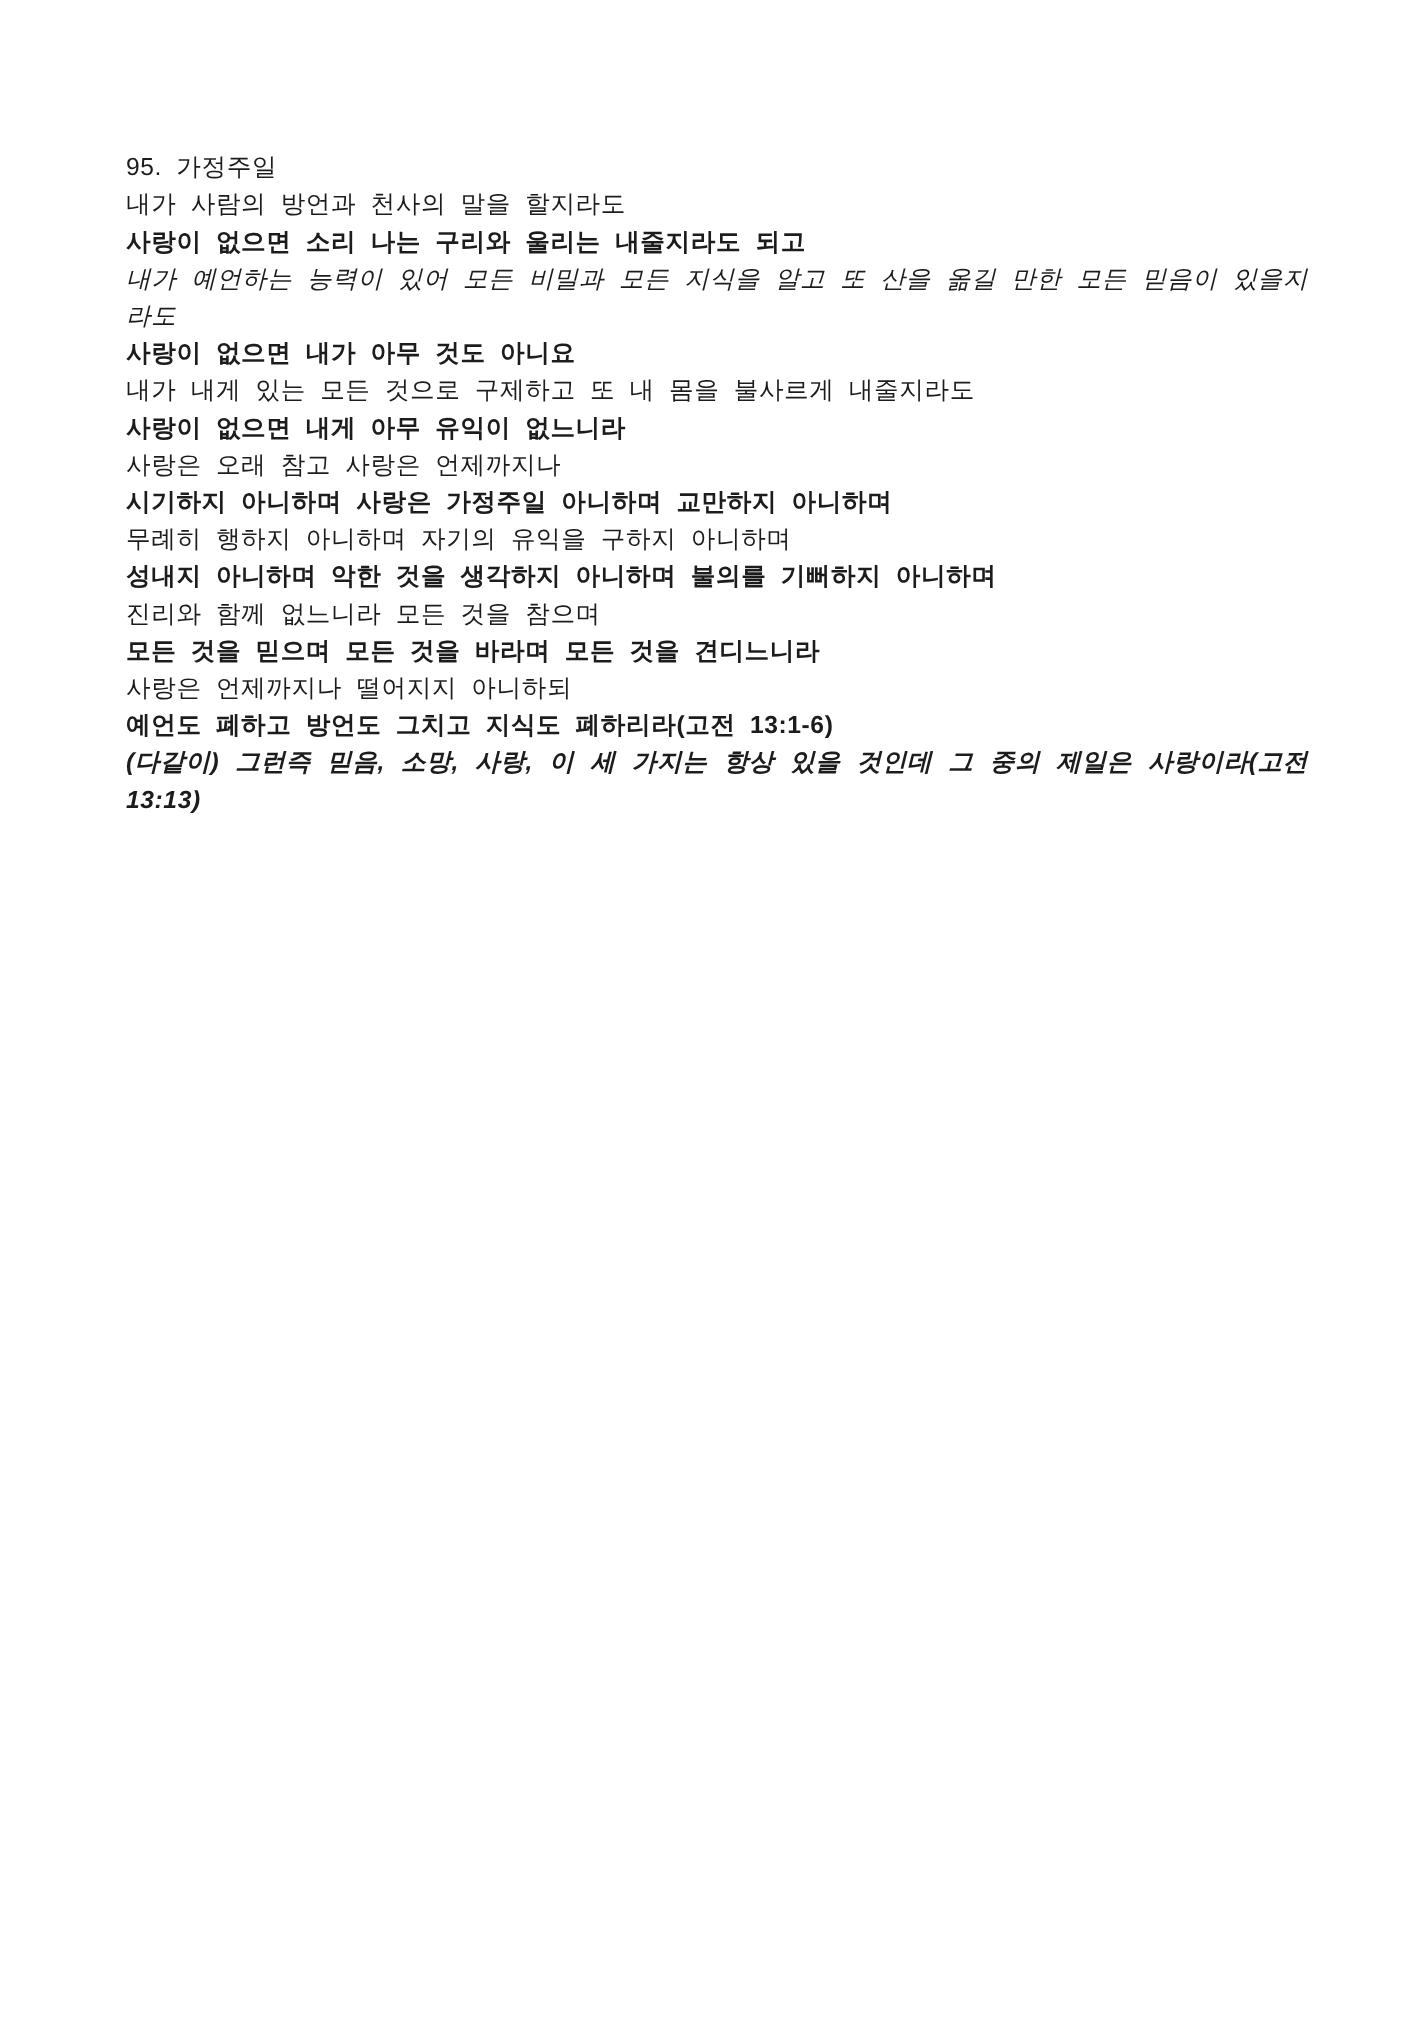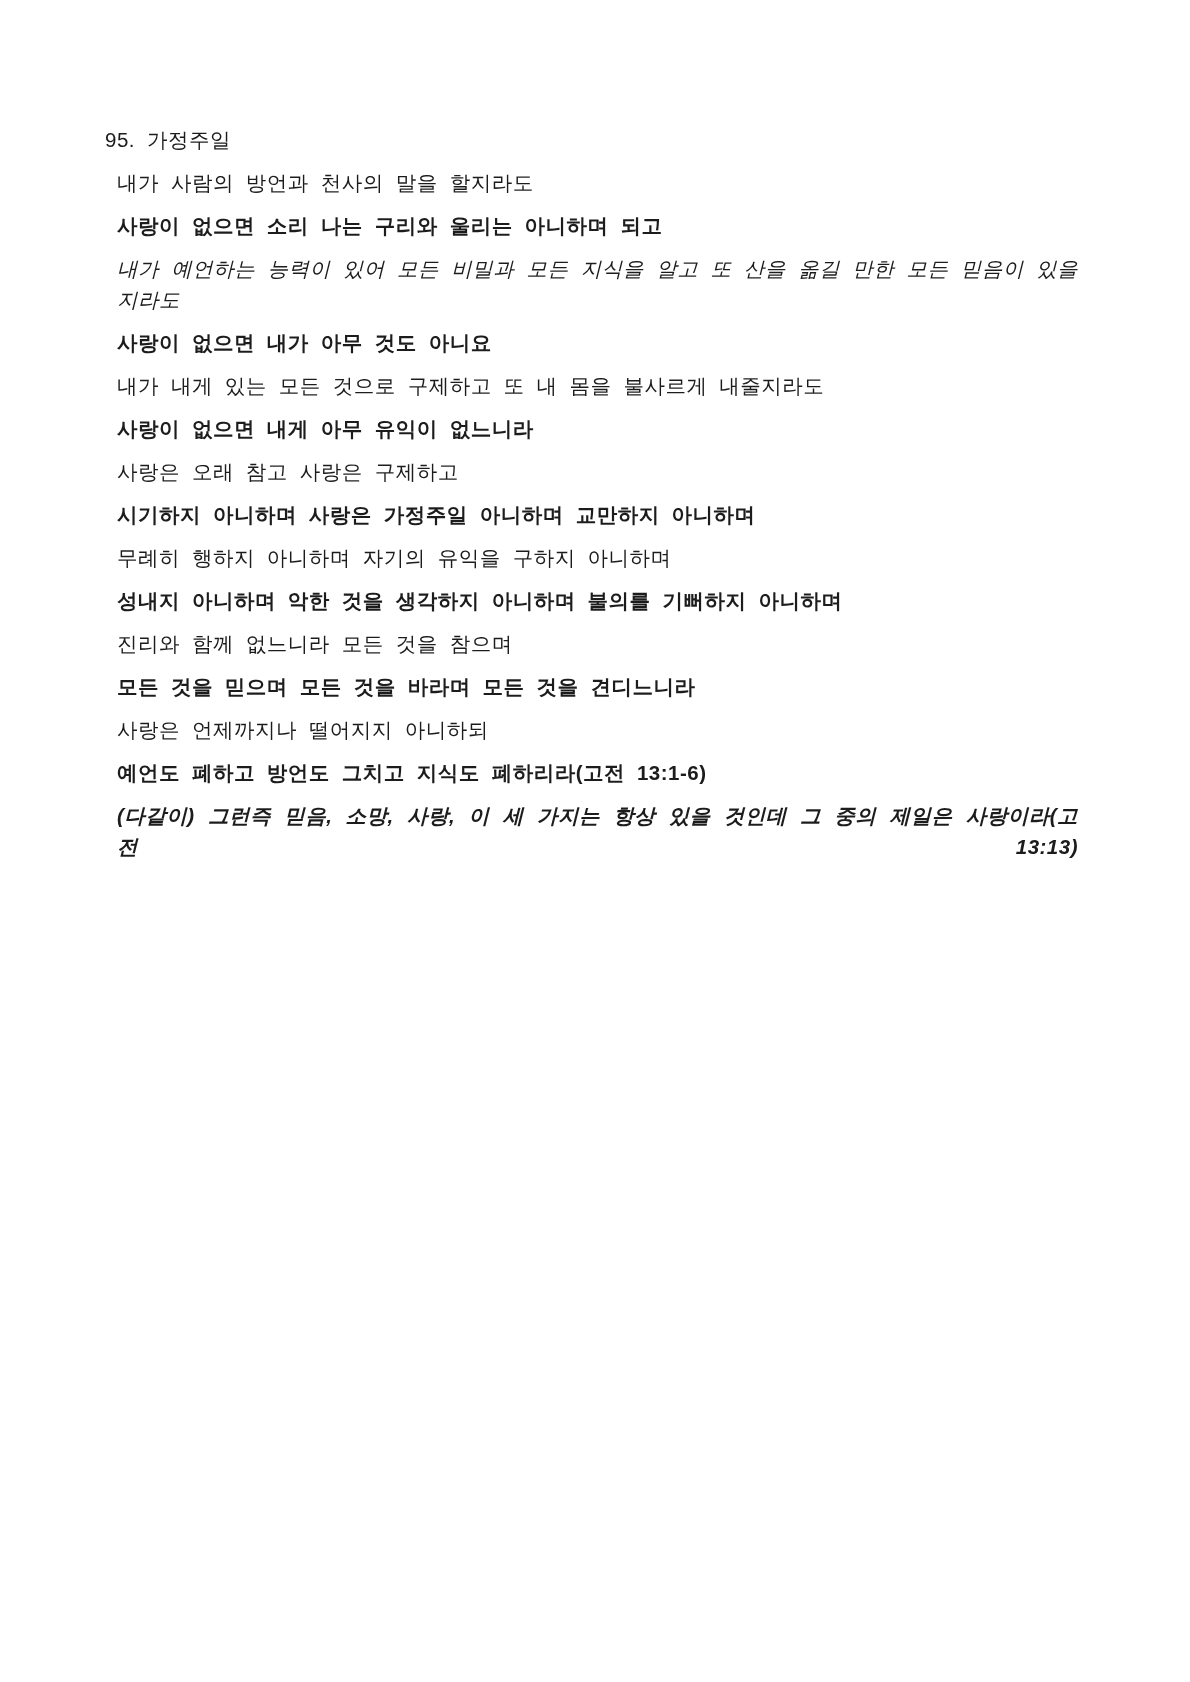--- a/index.html
+++ b/index.html
@@ -26,21 +26,21 @@
     font-size: 20.5px;
     line-height: 31px;
     font-weight: 400;
     margin: 0;
     letter-spacing: 0.5px;
     word-spacing: 0.28em;
   }
   .line {
     font-size: 20.5px;
     line-height: 31px;
-    margin: 12px;
+    margin: 0;
     font-weight: 400;
     letter-spacing: 0.5px;
     word-spacing: 0.28em;
     white-space: nowrap;
   }
   .line.bold {
     font-weight: 700;
   }
   .line.justify {
     white-space: normal;
@@ -49,26 +49,26 @@
     font-style: italic;
   }
 </style>
 </head>
 <body>
 
 <div class="page">
   <h1 class="doc-title">95. 가정주일</h1>
   <div id="doc-body">
       <p class="line">내가 사람의 방언과 천사의 말을 할지라도</p>
-      <p class="line bold">사랑이 없으면 소리 나는 구리와 울리는 아니하며 되고</p>
+      <p class="line bold">사랑이 없으면 소리 나는 구리와 울리는 내줄지라도 되고</p>
       <p class="line justify">내가 예언하는 능력이 있어 모든 비밀과 모든 지식을 알고 또 산을 옮길 만한 모든 믿음이 있을지라도</p>
       <p class="line bold">사랑이 없으면 내가 아무 것도 아니요</p>
       <p class="line">내가 내게 있는 모든 것으로 구제하고 또 내 몸을 불사르게 내줄지라도</p>
       <p class="line bold">사랑이 없으면 내게 아무 유익이 없느니라</p>
-      <p class="line">사랑은 오래 참고 사랑은 구제하고</p>
+      <p class="line">사랑은 오래 참고 사랑은 언제까지나</p>
       <p class="line bold">시기하지 아니하며 사랑은 가정주일 아니하며 교만하지 아니하며</p>
       <p class="line">무례히 행하지 아니하며 자기의 유익을 구하지 아니하며</p>
       <p class="line bold">성내지 아니하며 악한 것을 생각하지 아니하며 불의를 기뻐하지 아니하며</p>
       <p class="line">진리와 함께 없느니라 모든 것을 참으며</p>
       <p class="line bold">모든 것을 믿으며 모든 것을 바라며 모든 것을 견디느니라</p>
       <p class="line">사랑은 언제까지나 떨어지지 아니하되</p>
       <p class="line bold">예언도 폐하고 방언도 그치고 지식도 폐하리라(고전 13:1-6)</p>
       <p class="line bold justify">(다같이) 그런즉 믿음, 소망, 사랑, 이 세 가지는 항상 있을 것인데 그 중의 제일은 사랑이라(고전 13:13)</p>
     </div>
 </div>

